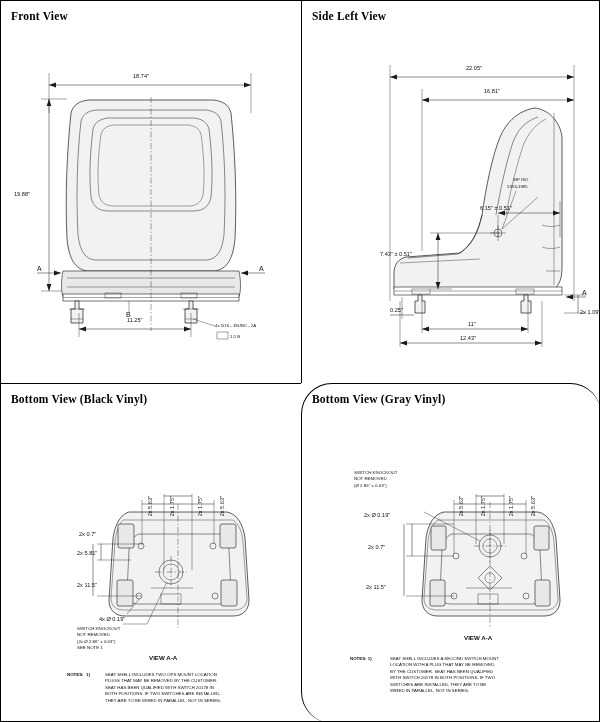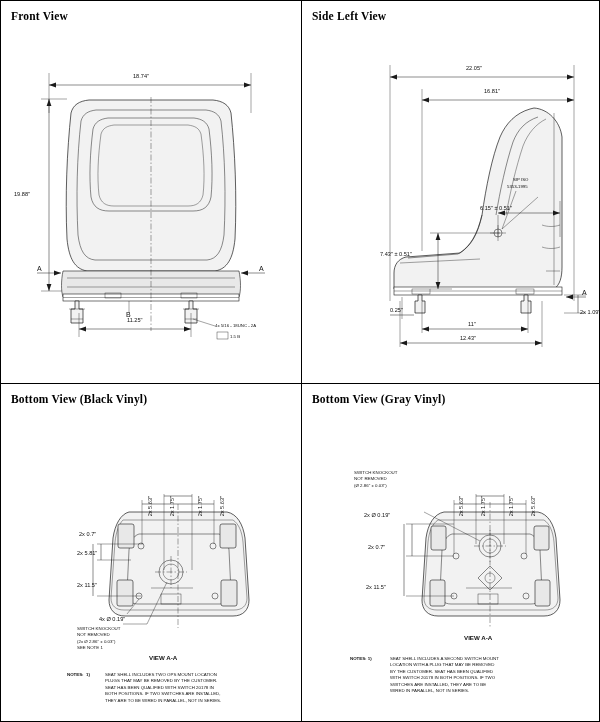--- a/index.html
+++ b/index.html
@@ -23,21 +23,21 @@
     background: #fff;
   }
   .quad {
     position: absolute;
     box-sizing: border-box;
     overflow: hidden;
   }
   .q-tl { left: 0; top: 0; width: 300px; height: 382px; }
   .q-tr { left: 300px; top: 0; width: 300px; height: 382px; border-left: 1px solid #000; }
   .q-bl { left: 0; top: 382px; width: 300px; height: 340px; border-top: 1px solid #000; }
-  .q-br { left: 300px; top: 382px; width: 300px; height: 340px; border-top: 1px solid #000; border-left: 1px solid #000; }
+  .q-br { left: 300px; top: 382px; width: 300px; height: 340px; border-top: 1px solid #000; border-left: 1px solid #000; border-radius: 31px; }
 
   .quad-title {
     position: absolute;
     left: 10px;
     top: 9px;
     font-size: 11.5px;
     font-weight: bold;
     font-family: "Liberation Serif", serif;
     letter-spacing: 0.2px;
   }

